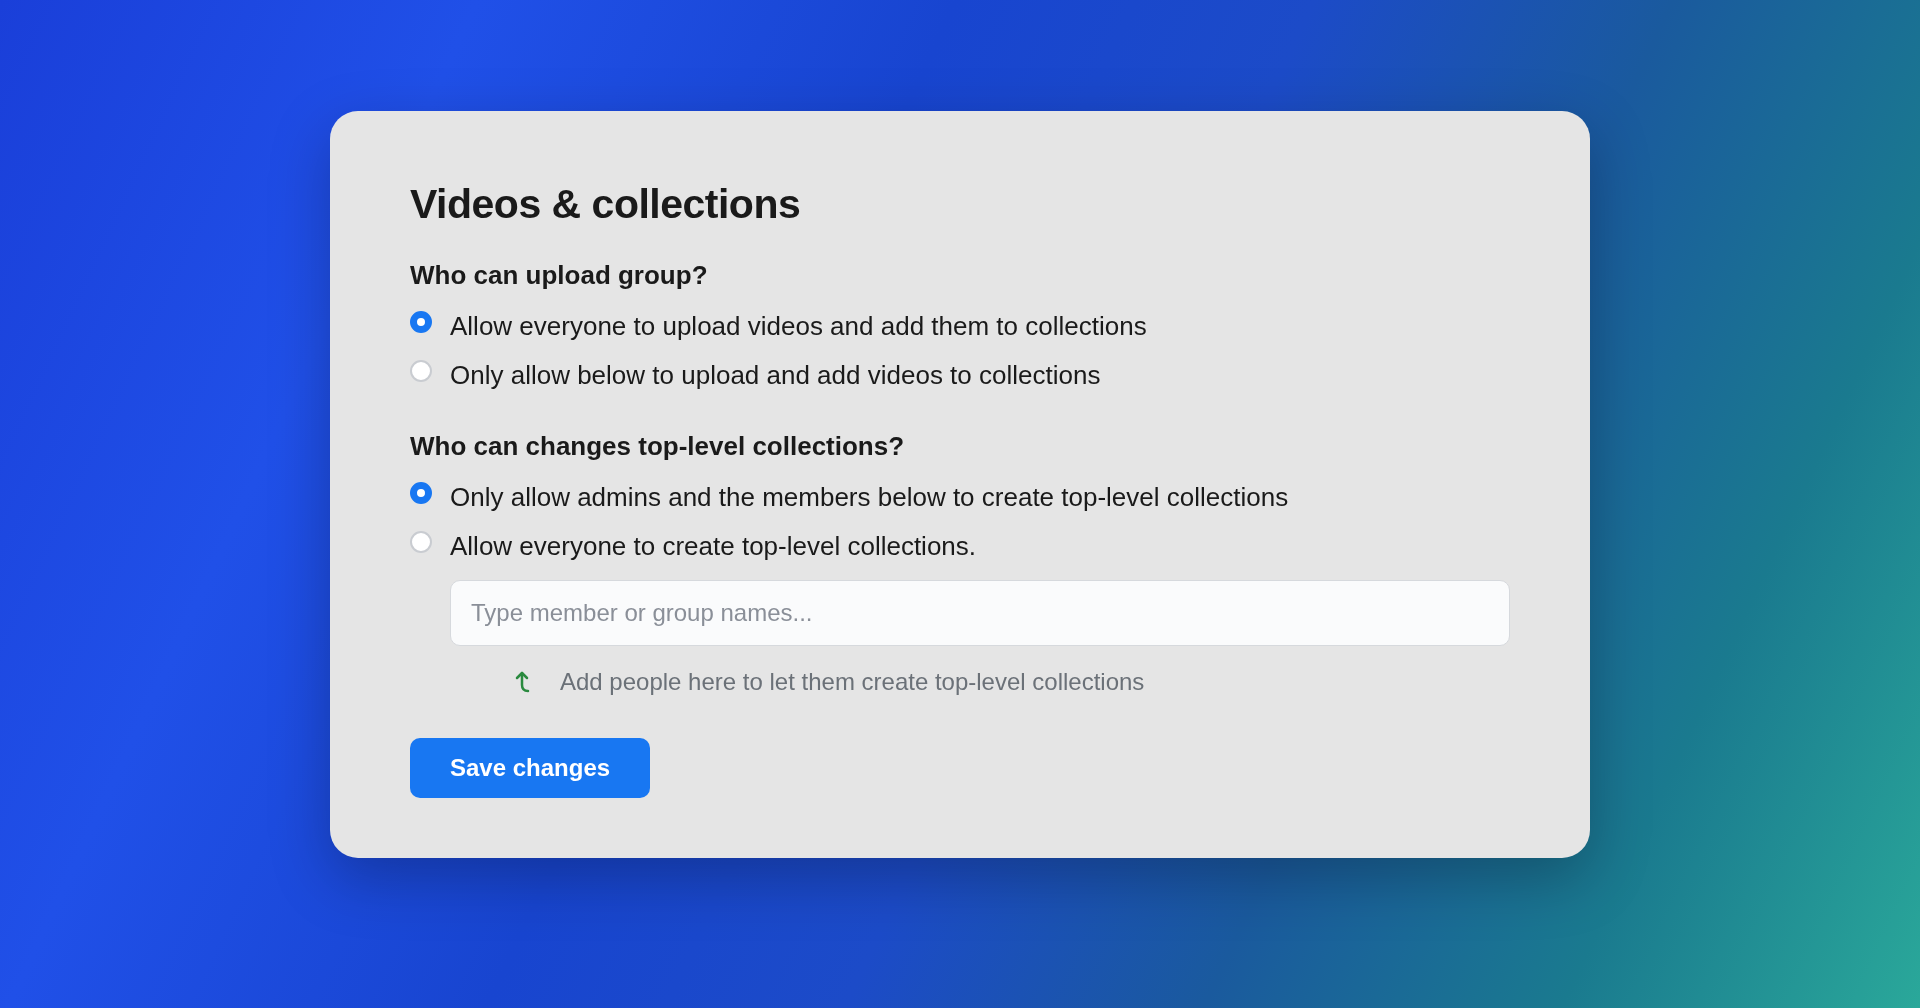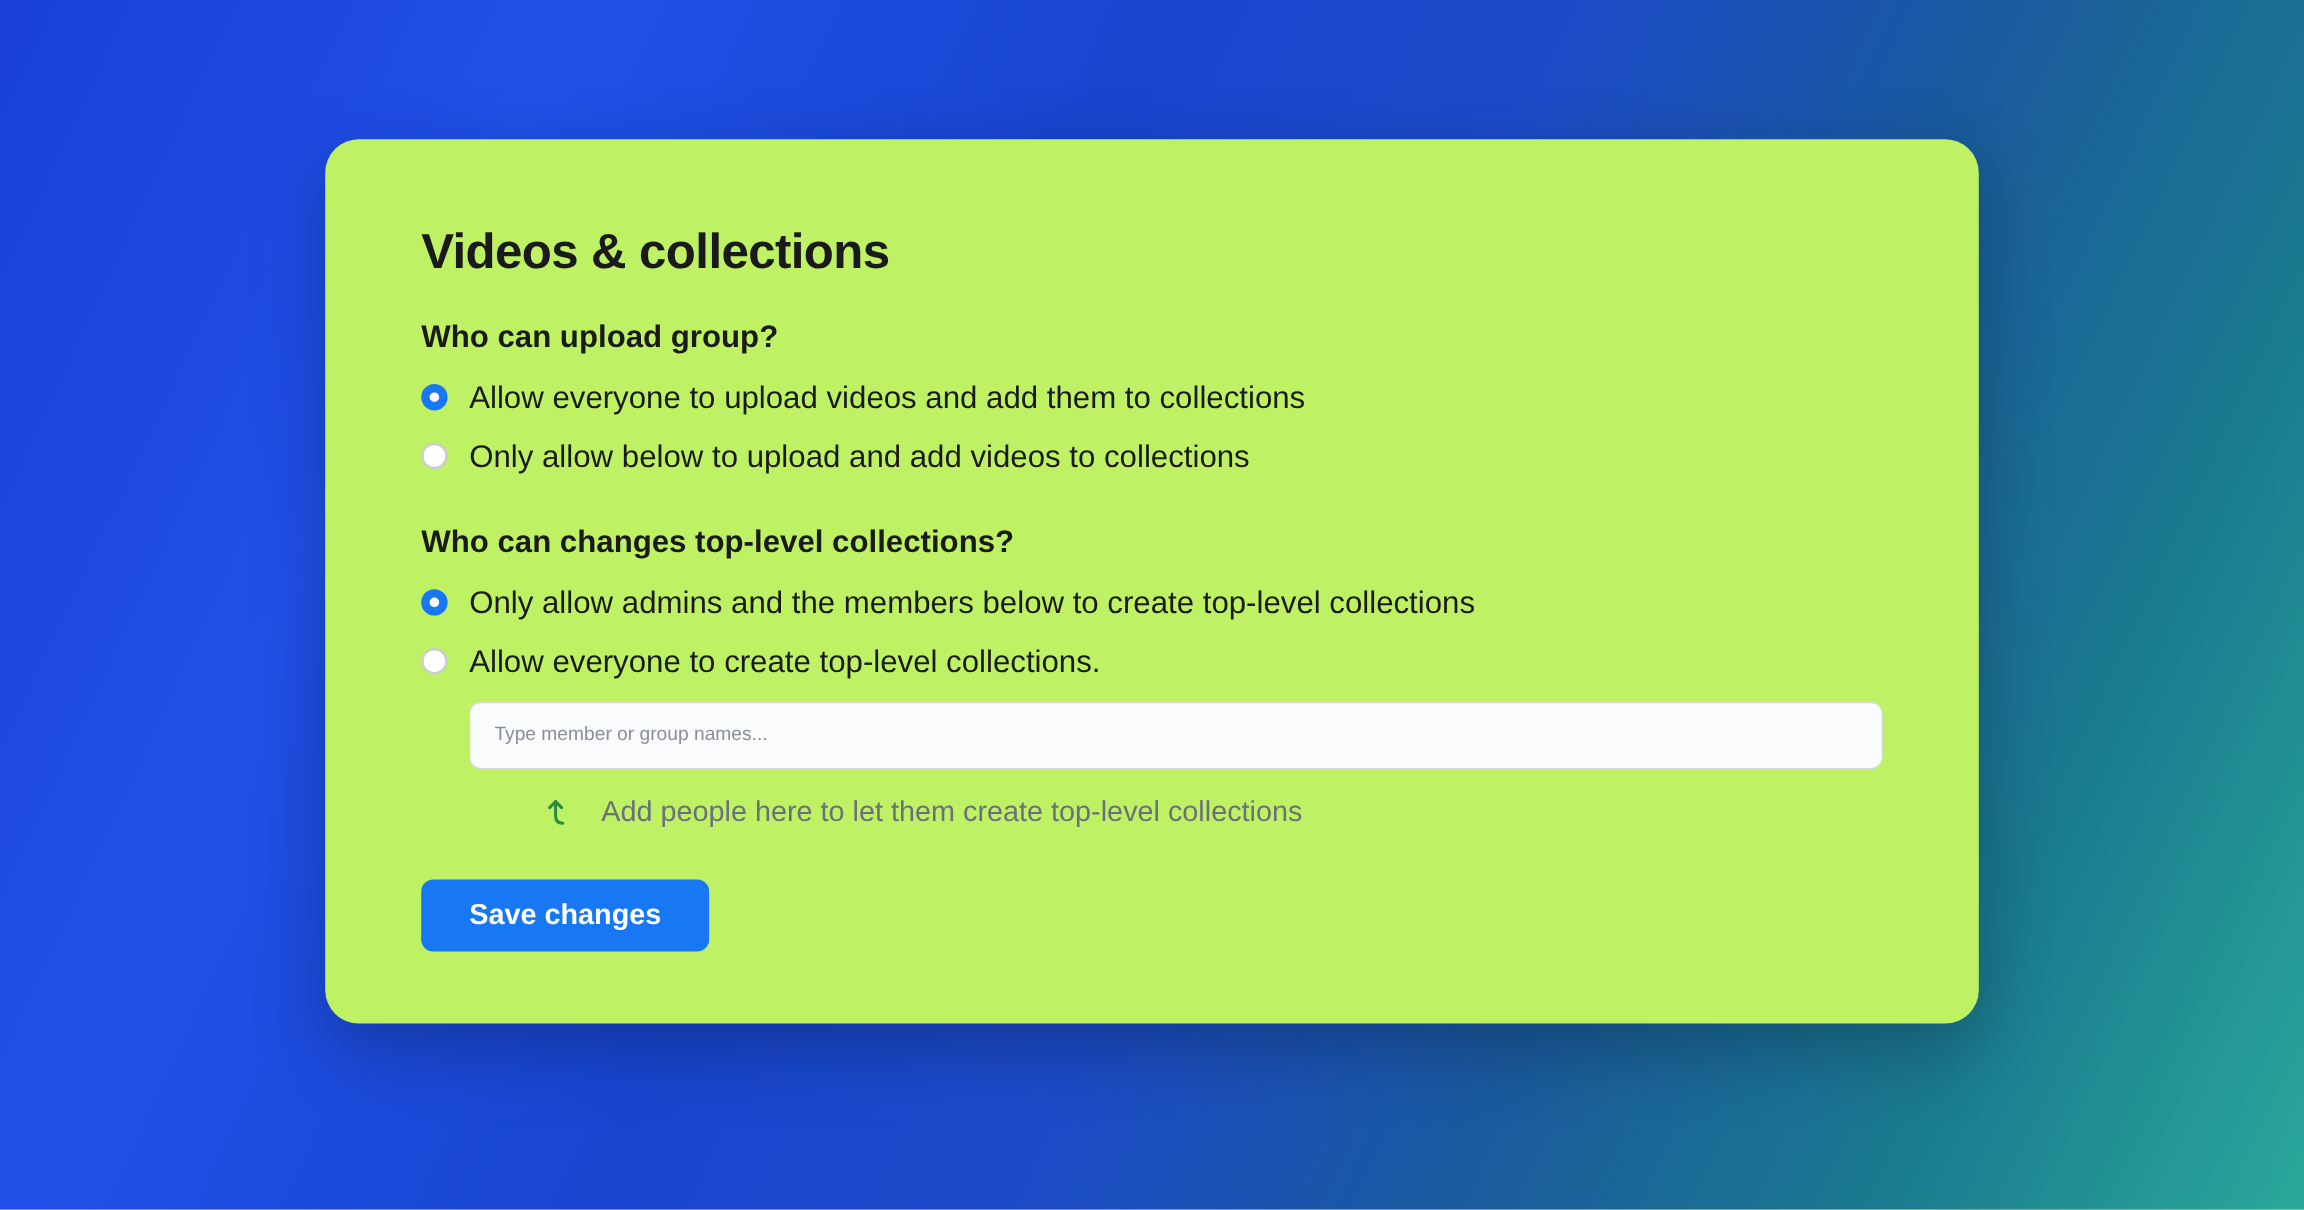--- a/index.html
+++ b/index.html
@@ -13,23 +13,23 @@
       height: 1008px;
       font-family: -apple-system, BlinkMacSystemFont, "Segoe UI", Helvetica, Arial, sans-serif;
       background: linear-gradient(115deg, #1a3fd9 0%, #2050e8 20%, #1845d0 40%, #1c4bc8 55%, #1a5a9e 70%, #1a7a8f 85%, #2aa89a 100%);
       display: flex;
       align-items: center;
       justify-content: center;
       overflow: hidden;
     }
     
     .card {
-      background: #bef264;
+      background: #e5e5e5;
       border-radius: 28px;
-      width: 1378px;
+      width: 1260px;
       padding: 70px 80px 60px 80px;
       box-shadow: 0 20px 60px rgba(0,0,0,0.25);
       position: relative;
       top: -20px;
     }
     
     .card-title {
       font-size: 41px;
       font-weight: 800;
       color: #1a1a1a;
@@ -43,21 +43,20 @@
       color: #1a1a1a;
       margin-bottom: 20px;
     }
     
     .radio-group {
       margin-bottom: 40px;
     }
     
     .radio-row {
       display: flex;
-      align-items: center;
       gap: 18px;
       margin-bottom: 18px;
       cursor: pointer;
     }
     
     .radio-circle {
       width: 22px;
       height: 22px;
       border-radius: 50%;
       flex-shrink: 0;
@@ -78,21 +77,21 @@
     }
     
     .member-input-wrapper {
       margin-left: 40px;
       margin-top: 14px;
     }
     
     .member-input {
       width: 100%;
       padding: 18px 20px;
-      font-size: 16px;
+      font-size: 24px;
       border: 1px solid #d6d9dd;
       border-radius: 10px;
       background: #fafbfc;
       color: #333;
       font-family: inherit;
     }
     
     .member-input::placeholder {
       color: #8a8f98;
     }

